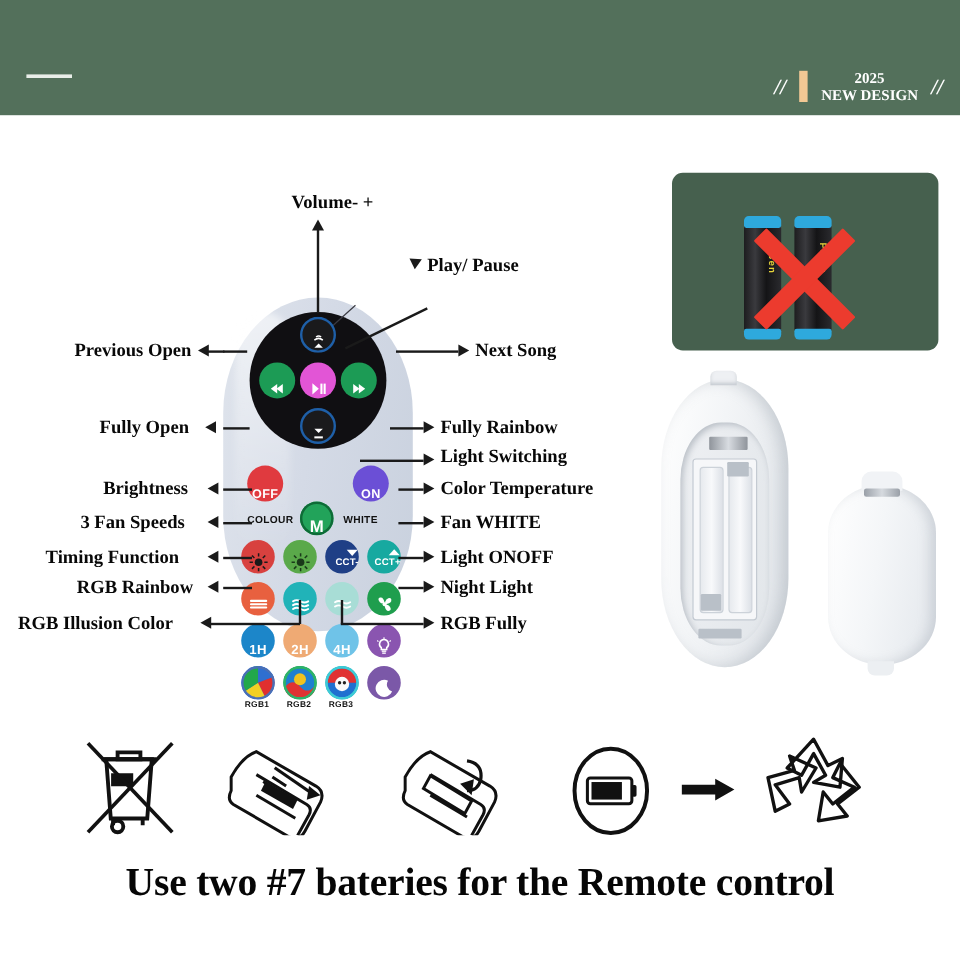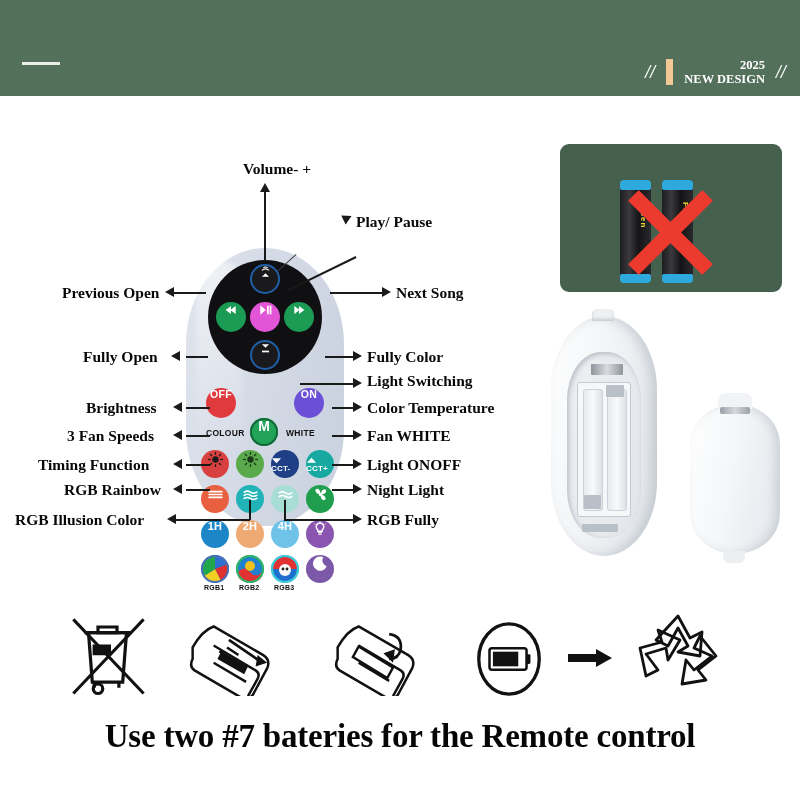--- a/index.html
+++ b/index.html
@@ -33,21 +33,21 @@
   }
   .badge-wrap {
     position: absolute; right: 14px; top: 58px;
     display: flex; align-items: center; gap: 11px;
   }
   .slash { color: #ffffff; font-size: 18px; font-weight: bold; font-style: italic;
            font-family: "Liberation Serif", serif; }
   .badge-bar { width: 7px; height: 26px; background: #f2c894; }
   .badge-text { color: #ffffff; text-align: center; line-height: 1.15;
                 font-family: "Liberation Serif", serif; }
-  .badge-year { font-size: 12.5px; font-weight: bold; display: block; text-align: right; }
+  .badge-year { font-size: 12.5px; font-weight: bold; display: block; }
   .badge-sub { font-size: 12.5px; font-weight: bold; display: block; }
 
   
   .lbl {
     position: absolute; font-weight: bold; color: #080808;
     font-size: 15.5px; white-space: nowrap;
     font-family: "Liberation Serif", serif;
   }
   .lbl.r { text-align: left; }
   .lbl.l { text-align: right; }
@@ -82,21 +82,21 @@
   .dpad {
     position: absolute; left: 22px; top: 12px; width: 114px; height: 114px;
     background: #100f12; border-radius: 50%;
   }
   .dpad-split {
     position: absolute; left: 57px; top: 22px; width: 42px; height: 1px;
     background: #3a3a42; transform: rotate(-42deg); transform-origin: left center;
   }
   .btn {
     position: absolute; border-radius: 50%;
-    display: flex; align-items: flex-start; justify-content: center;
+    display: flex; align-items: flex-end; justify-content: center;
     color: #ffffff; font-weight: bold;
     font-family: "Liberation Sans", sans-serif;
   }
   .dbtn { width: 30px; height: 30px; font-size: 13px; }
   .ring { box-shadow: 0 0 0 2px #1e5fa8 inset; }
   .offon {
     width: 30px; height: 30px; font-size: 10.5px; letter-spacing: .3px;
   }
   .mbtn { width: 28px; height: 28px; font-size: 14px; }
   .cw-label {
@@ -472,21 +472,21 @@
 <div class="arrow-l" style="left:165px;top:287px"></div>
 
 <div class="lbl r" style="left:396px;top:284px">Next Song</div>
 <div class="line hline" style="left:330px;top:292px;width:52px"></div>
 <div class="arrow-r" style="left:382px;top:287px"></div>
 
 <div class="lbl l" style="left:83px;top:348px">Fully Open</div>
 <div class="line hline" style="left:186px;top:356px;width:22px"></div>
 <div class="arrow-l" style="left:171px;top:351px"></div>
 
-<div class="lbl r" style="left:367px;top:348px">Fully Color</div>
+<div class="lbl r" style="left:367px;top:348px">Fully Rainbow</div>
 <div class="line hline" style="left:325px;top:356px;width:28px"></div>
 <div class="arrow-r" style="left:353px;top:351px"></div>
 
 <div class="lbl r" style="left:367px;top:372px">Light Switching</div>
 <div class="line hline" style="left:300px;top:383px;width:53px"></div>
 <div class="arrow-r" style="left:353px;top:378px"></div>
 
 <div class="lbl l" style="left:86px;top:399px">Brightness</div>
 <div class="line hline" style="left:186px;top:407px;width:24px"></div>
 <div class="arrow-l" style="left:173px;top:402px"></div>

